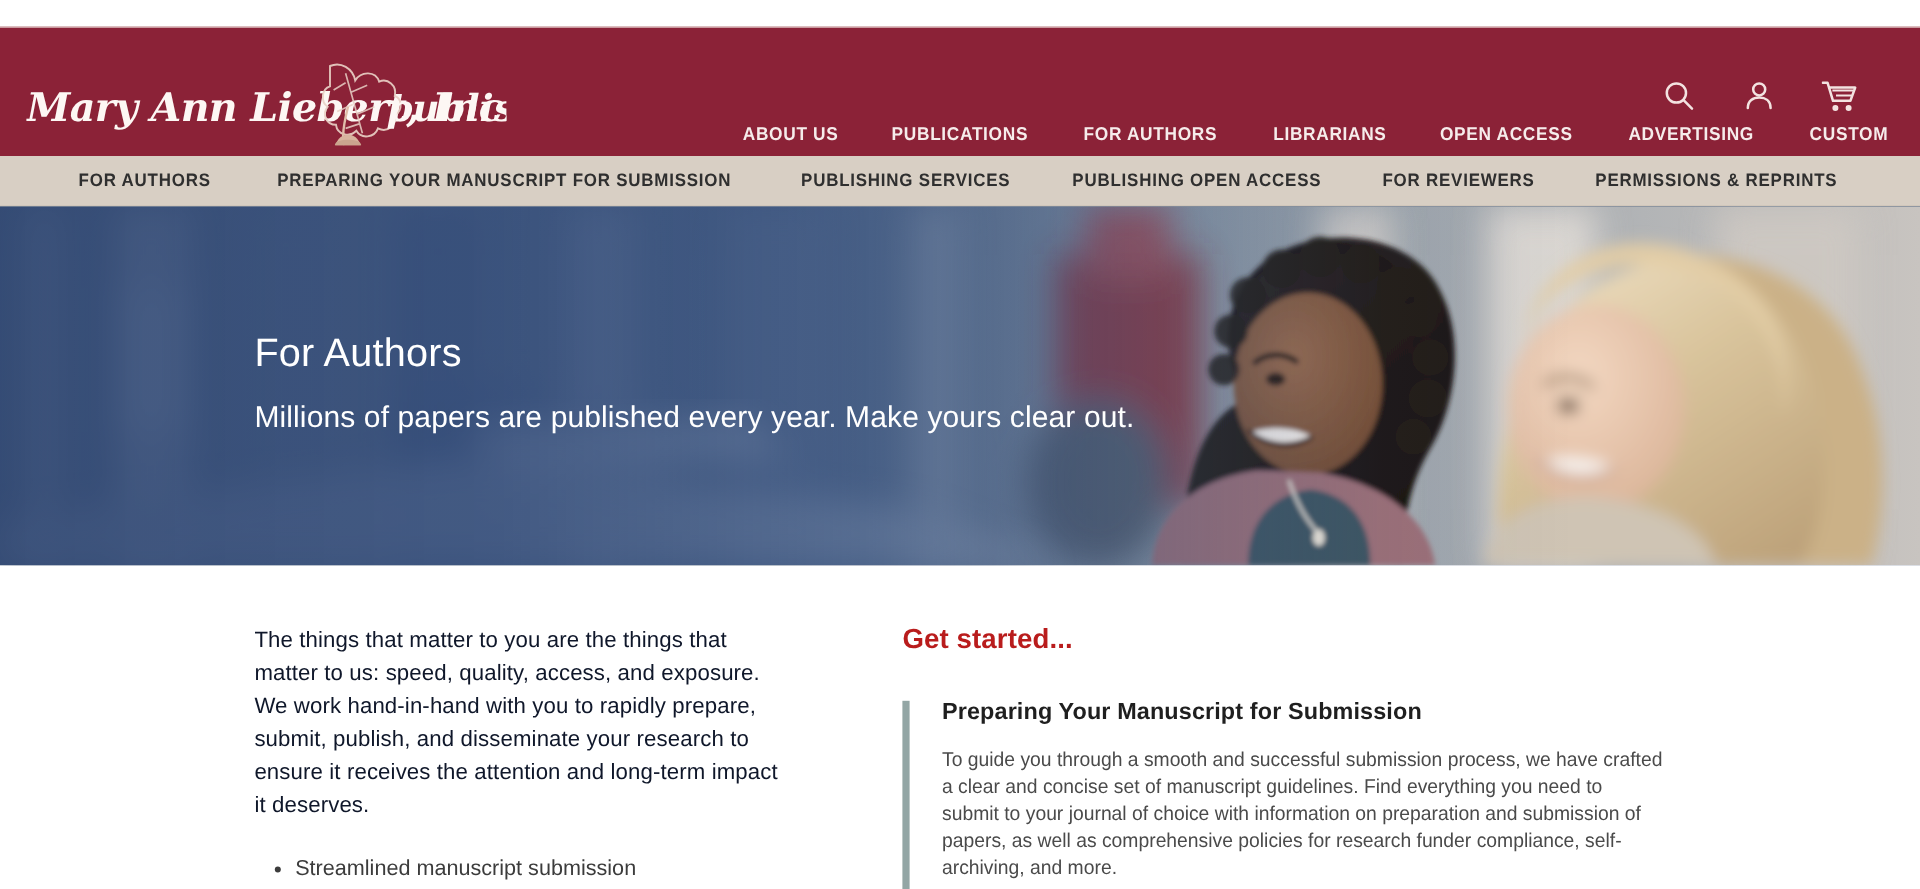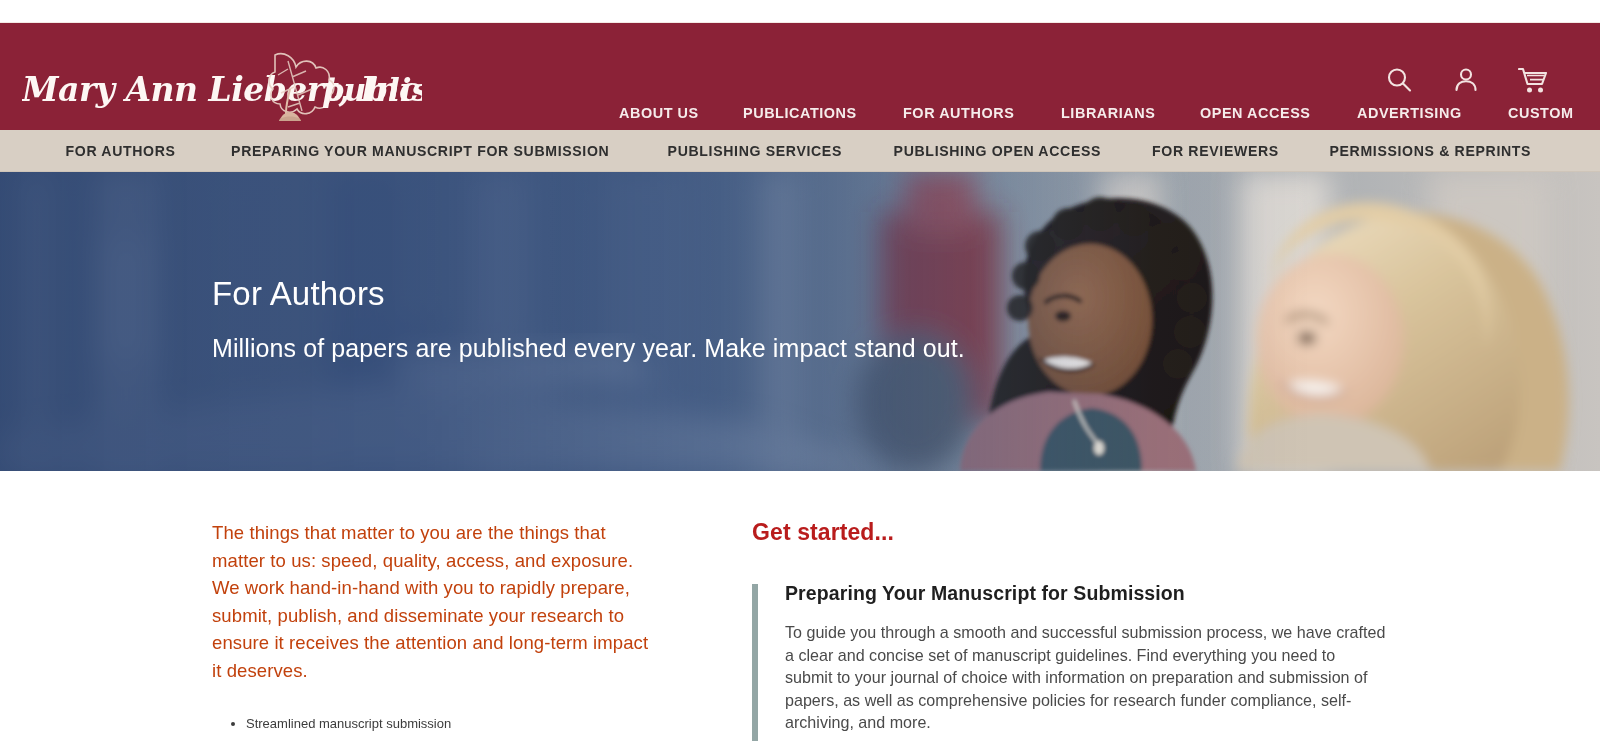--- a/index.html
+++ b/index.html
@@ -177,29 +177,29 @@
     display: flex;
   }
   .col-left {
     width: 440px;
     margin-left: 212px;
     flex: none;
   }
   .col-left p {
     font-size: 18.5px;
     line-height: 27.5px;
-    color: #c2410c;
+    color: #0f172a;
     letter-spacing: 0.1px;
   }
   .col-left ul {
     margin-top: 26px;
     padding-left: 34px;
   }
   .col-left li {
-    font-size: 13px;
+    font-size: 18px;
     line-height: 27.5px;
     color: #3c3c3c;
     margin-bottom: 8px;
   }
 
   .col-right {
     margin-left: 100px;
     width: 650px;
     flex: none;
   }
@@ -421,21 +421,21 @@
       <g filter="url(#blur14)" opacity="0.9">
         <path d="M0 299 L0 262 L380 210 L760 252 L880 299 Z" fill="#9aa6b6"></path>
         <path d="M390 185 L620 174 L660 210 L420 222 Z" fill="#b9c2cc" opacity="0.75"></path>
       </g>
     </svg>
 
     <div class="hero-overlay"></div>
 
     <div class="hero-text">
       <h1 class="hero-title">For Authors</h1>
-      <div class="hero-sub">Millions of papers are published every year. Make impact stand out.</div>
+      <div class="hero-sub">Millions of papers are published every year. Make yours clear out.</div>
     </div>
   </section>
 
   <div class="content">
 
     <div class="col-left">
       <p>The things that matter to you are the things that matter to us: speed, quality, access, and exposure. We work hand-in-hand with you to rapidly prepare, submit, publish, and disseminate your research to ensure it receives the attention and long-term impact it deserves.</p>
       <ul>
         <li>Streamlined manuscript submission</li>
       </ul>

